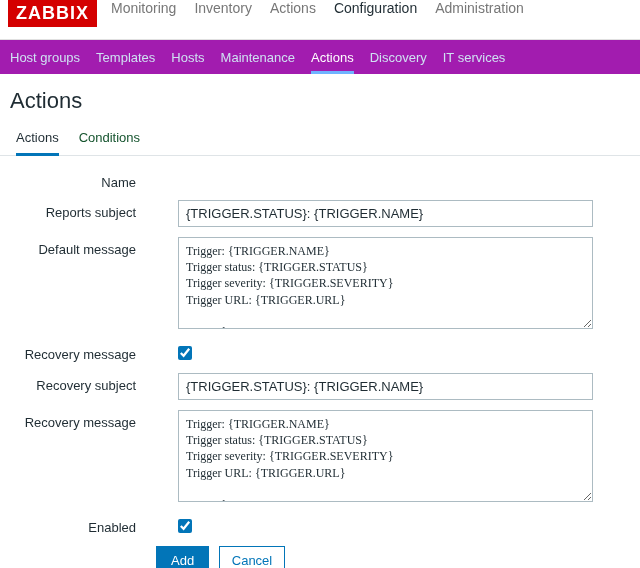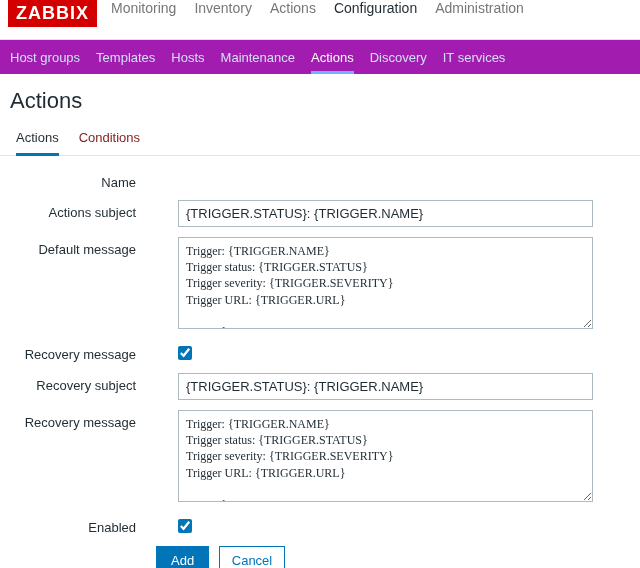--- a/index.html
+++ b/index.html
@@ -7,21 +7,21 @@
   .topbar { display: flex; align-items: flex-start; height: 40px; padding: 0 8px; border-bottom: 1px solid #e0e0e0; }
   .logo { background: #d40000; color: #fff; font-weight: bold; font-size: 18px; letter-spacing: 1px; padding: 3px 8px; margin-right: 14px; font-family: Arial, sans-serif; }
   .topnav { display: flex; gap: 18px; }
   .topnav a { color: #777; text-decoration: none; font-size: 14px; }
   .topnav a.active { color: #1f2c33; font-weight: 500; }
   .subbar { background: #a21caf; display: flex; align-items: center; height: 34px; padding: 0 10px; gap: 16px; }
   .subbar a { color: #cfe1f2; text-decoration: none; font-size: 13px; }
   .subbar a.active { color: #fff; border-bottom: 3px solid #6fb3ff; padding-bottom: 6px; margin-bottom: -9px; }
   .page-title { font-size: 22px; font-weight: 400; color: #1f2c33; padding: 14px 10px 10px 10px; }
   .tabs { display: flex; gap: 20px; padding: 6px 16px 0 16px; border-bottom: 1px solid #dfe4e7; }
-  .tabs a { color: #7f1d1d; text-decoration: none; font-size: 13px; padding-bottom: 8px; }
+  .tabs a { color: #14532d; text-decoration: none; font-size: 13px; padding-bottom: 8px; }
   .tabs a.active { color: #1f2c33; border-bottom: 3px solid #0275b8; margin-bottom: -1px; }
   .form { padding: 14px 16px; }
   .row { display: flex; align-items: flex-start; margin-bottom: 10px; gap: 32px; }
   .row label { width: 130px; text-align: right; padding-right: 10px; color: #1f2c33; font-size: 13px; padding-top: 5px; }
   .row .field { flex: 1; max-width: 415px; }
   .field input[type=text] { width: 100%; border: 1px solid #acbbc2; padding: 5px 7px; font-size: 13px; color: #1f2c33; }
   .field textarea { width: 100%; height: 92px; border: 1px solid #acbbc2; padding: 5px 7px; font-size: 12px; color: #1f2c33; font-family: Liberation Serif, serif; resize: vertical; line-height: 1.35; }
   .btns { margin-left: 140px; margin-top: 8px; }
   .btn-primary { background: #0275b8; color: #fff; border: 1px solid #0275b8; padding: 6px 14px; font-size: 13px; cursor: pointer; margin-right: 6px; }
   .btn-secondary { background: #fff; color: #0275b8; border: 1px solid #0275b8; padding: 6px 12px; font-size: 13px; cursor: pointer; }
@@ -58,21 +58,21 @@
   <a>Conditions</a>
 </div>
 
 <div class="form">
 
   <div class="row">
     <label>Name</label>
   </div>
 
   <div class="row">
-    <label>Actions subject</label>
+    <label>Reports subject</label>
     <div class="field"><input type="text" value="{TRIGGER.STATUS}: {TRIGGER.NAME}" style=""></div>
   </div>
 
   <div class="row">
     <label>Default message</label>
     <div class="field"><textarea style="">Trigger: {TRIGGER.NAME}
 Trigger status: {TRIGGER.STATUS}
 Trigger severity: {TRIGGER.SEVERITY}
 Trigger URL: {TRIGGER.URL}
 

